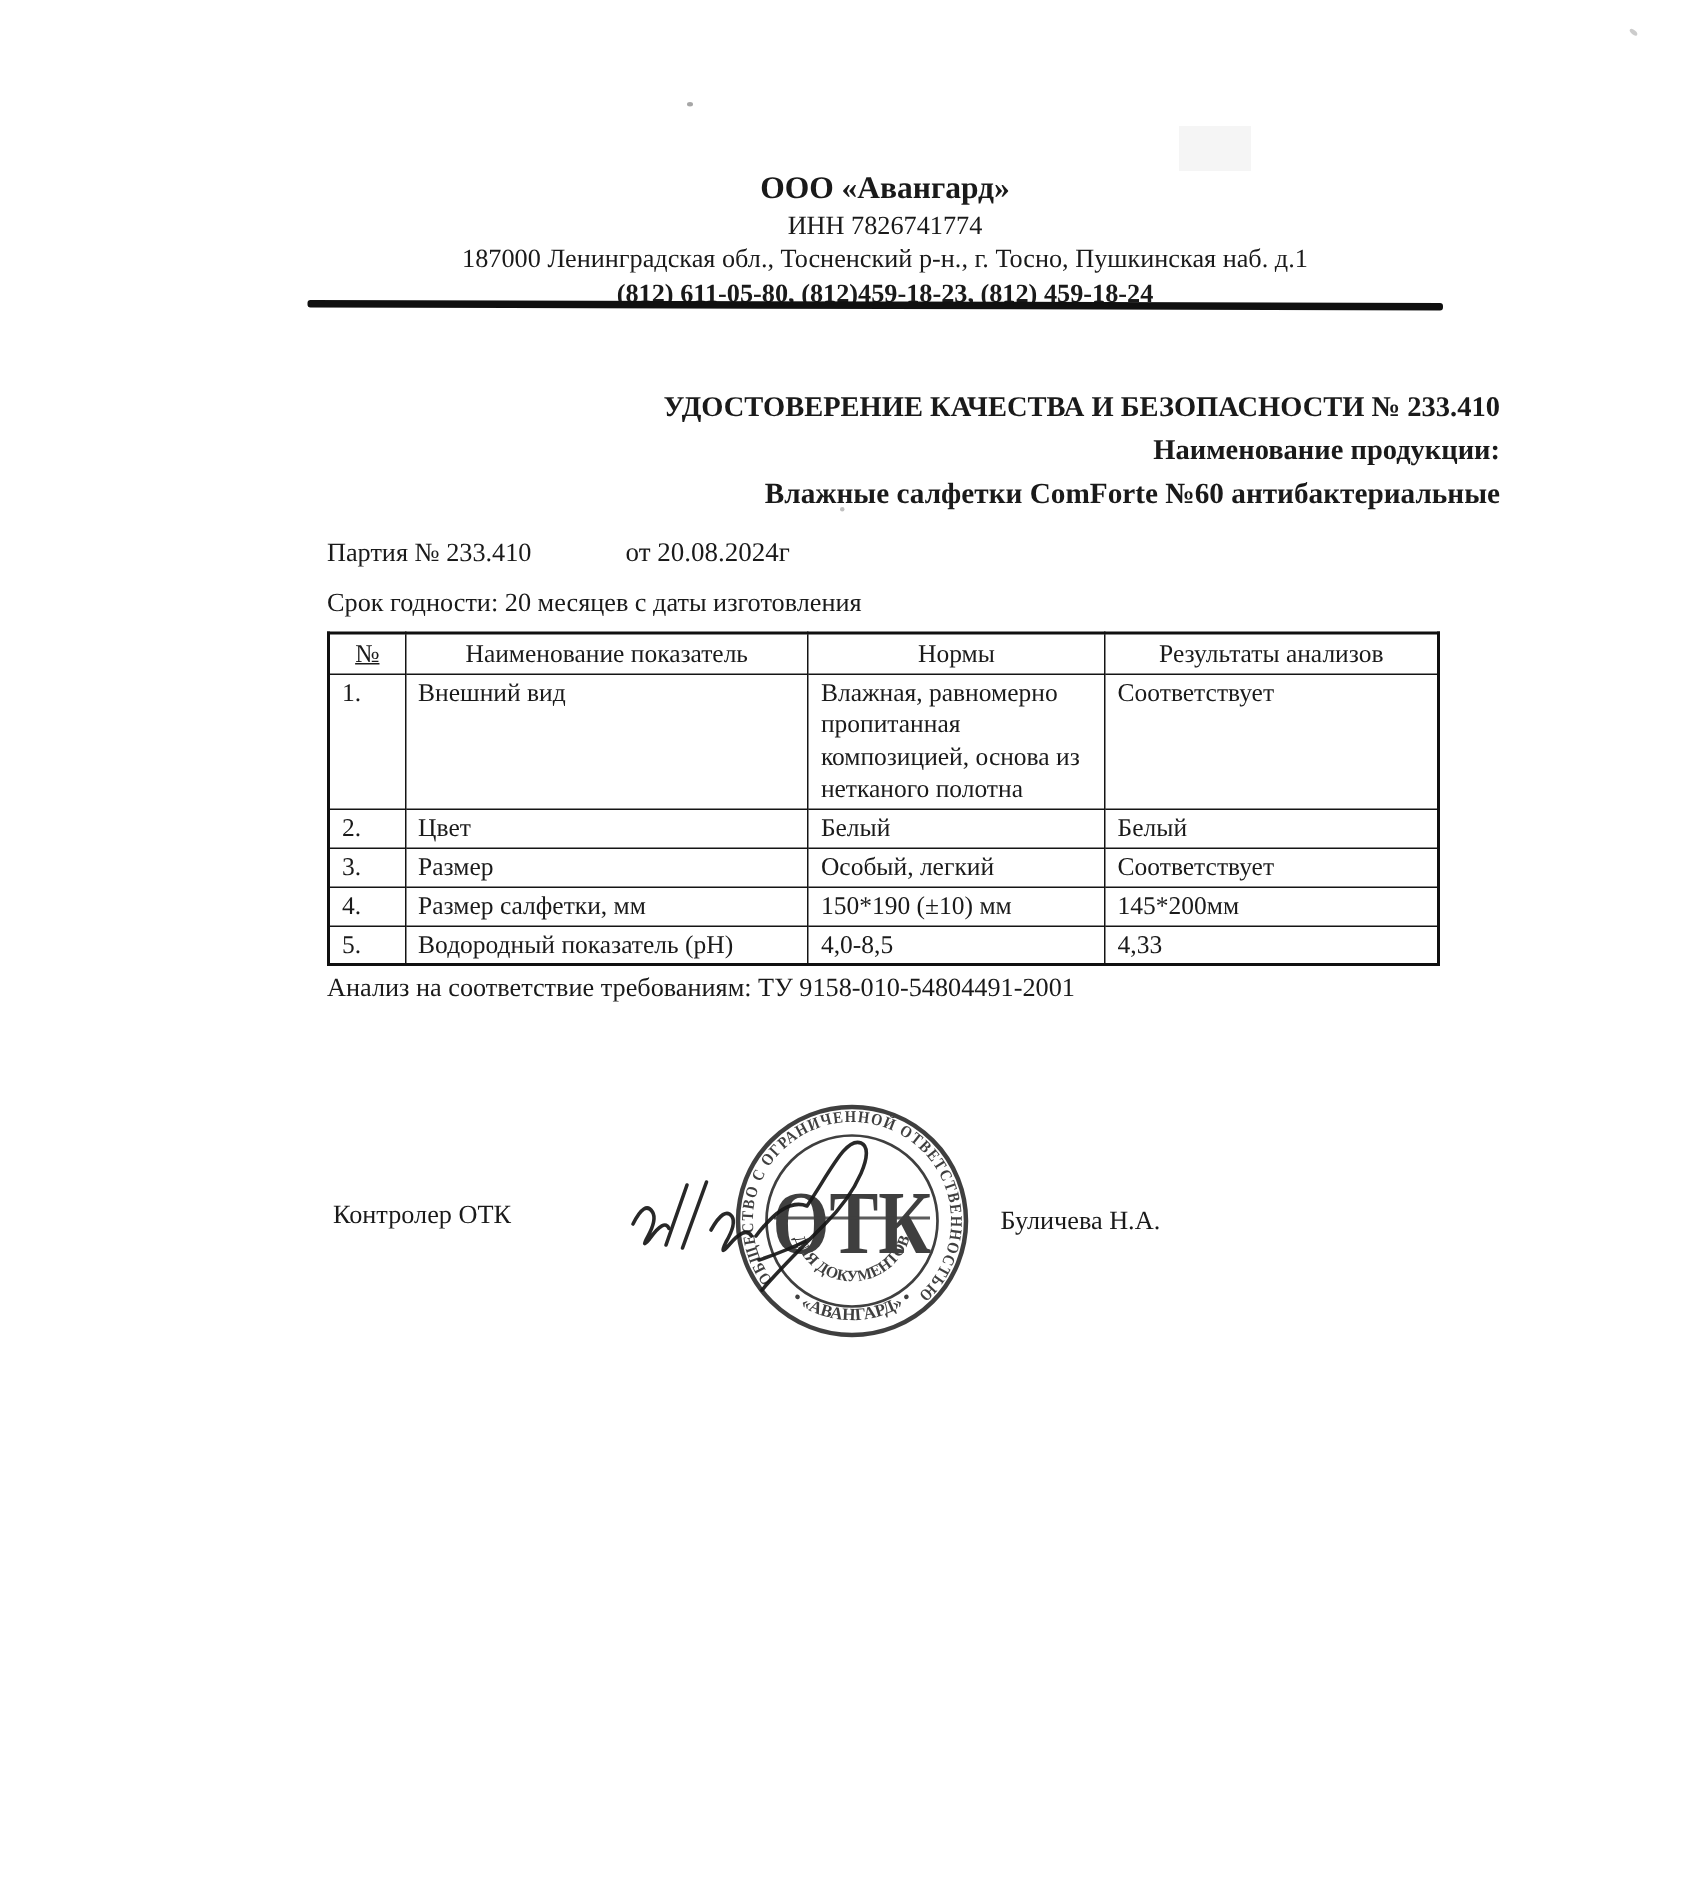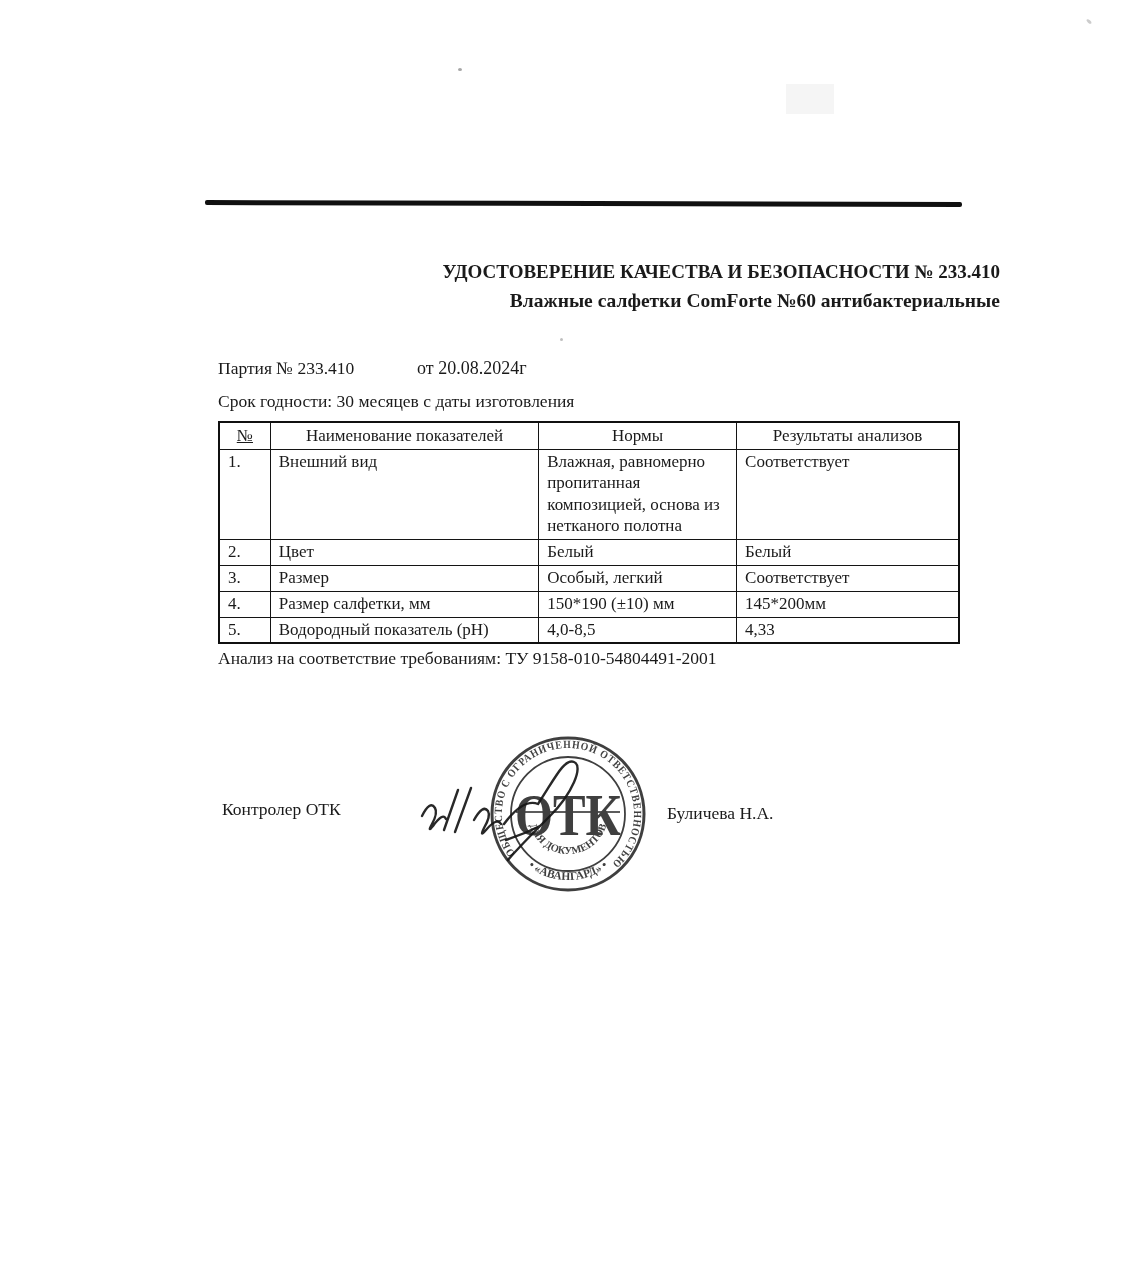--- a/index.html
+++ b/index.html
@@ -58,36 +58,43 @@
 
   
   .speck { background:#000; border-radius:50%; }
   .smudge { background:rgba(60,60,60,0.05); }
 </style>
 </head>
 <body>
 
 <div class="page">
 
+  <div class="abs head-block">
+    <div class="company">ООО «Авангард»</div>
+    <div class="inn">ИНН 7826741774</div>
+    <div class="address">187000 Ленинградская обл., Тосненский р-н., г. Тосно, Пушкинская наб. д.1</div>
+    <div class="phones">(812) 611-05-80, (812)459-18-23, (812) 459-18-24</div>
+  </div>
   <div class="abs divider"></div>
 
   <div class="abs title-block">
     <div class="t1">УДОСТОВЕРЕНИЕ КАЧЕСТВА И БЕЗОПАСНОСТИ № 233.410</div>
+    <div class="t2">Наименование продукции:</div>
     <div class="t3">Влажные салфетки ComForte №60 антибактериальные</div>
   </div>
 
   <div class="abs batch-line">Партия № 233.410</div>
   <div class="abs batch-date">от 20.08.2024г</div>
-  <div class="abs shelf-line">Срок годности: 30 месяцев с даты изготовления</div>
+  <div class="abs shelf-line">Срок годности: 20 месяцев с даты изготовления</div>
 
   <table class="qc">
     <tbody>
         <tr>
       <th class="num-h" style="width:50px"><span>№</span></th>
-      <th style="width:262px">Наименование показателей</th>
+      <th style="width:262px">Наименование показатель</th>
       <th style="width:193px">Нормы</th>
       <th style="width:217px">Результаты анализов</th>
     </tr>
     <tr class="r-tall">
       <td class="c-num">1.</td>
       <td class="c-name">Внешний вид</td>
       <td class="c-norm">Влажная, равномерно пропитанная композицией, основа из нетканого полотна</td>
       <td class="c-res">Соответствует</td>
     </tr>
     <tr class="r-std">

